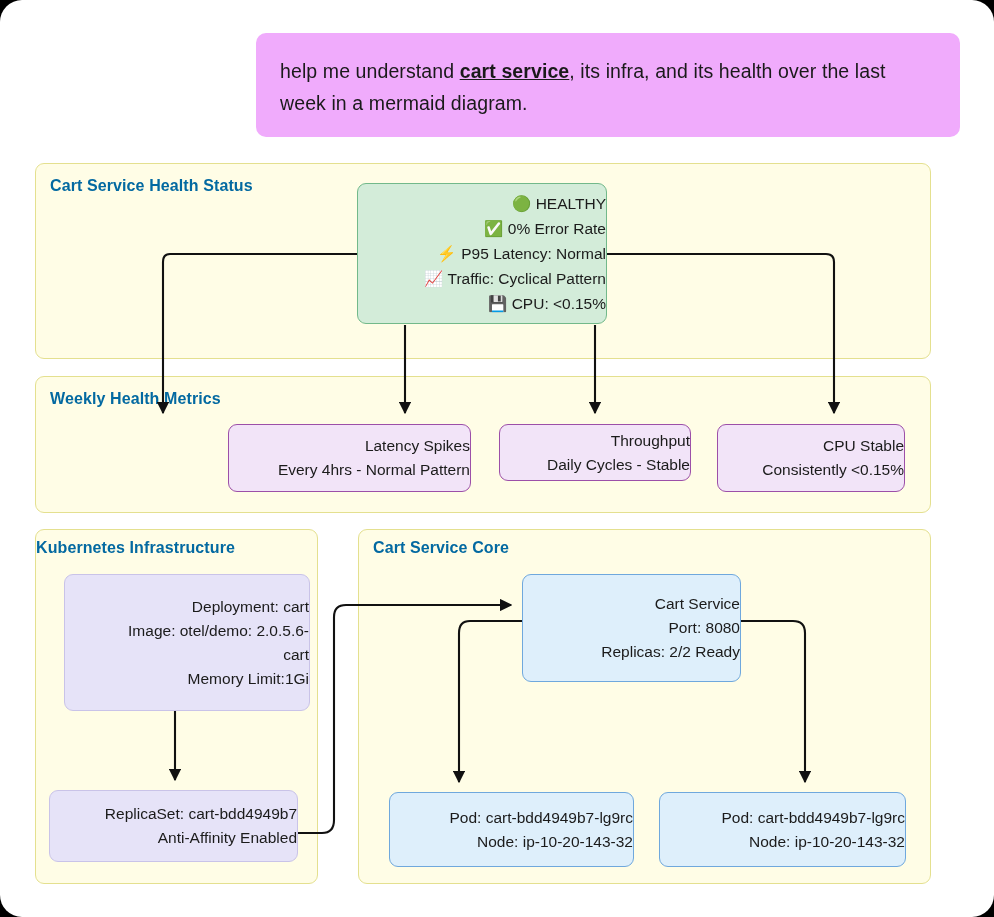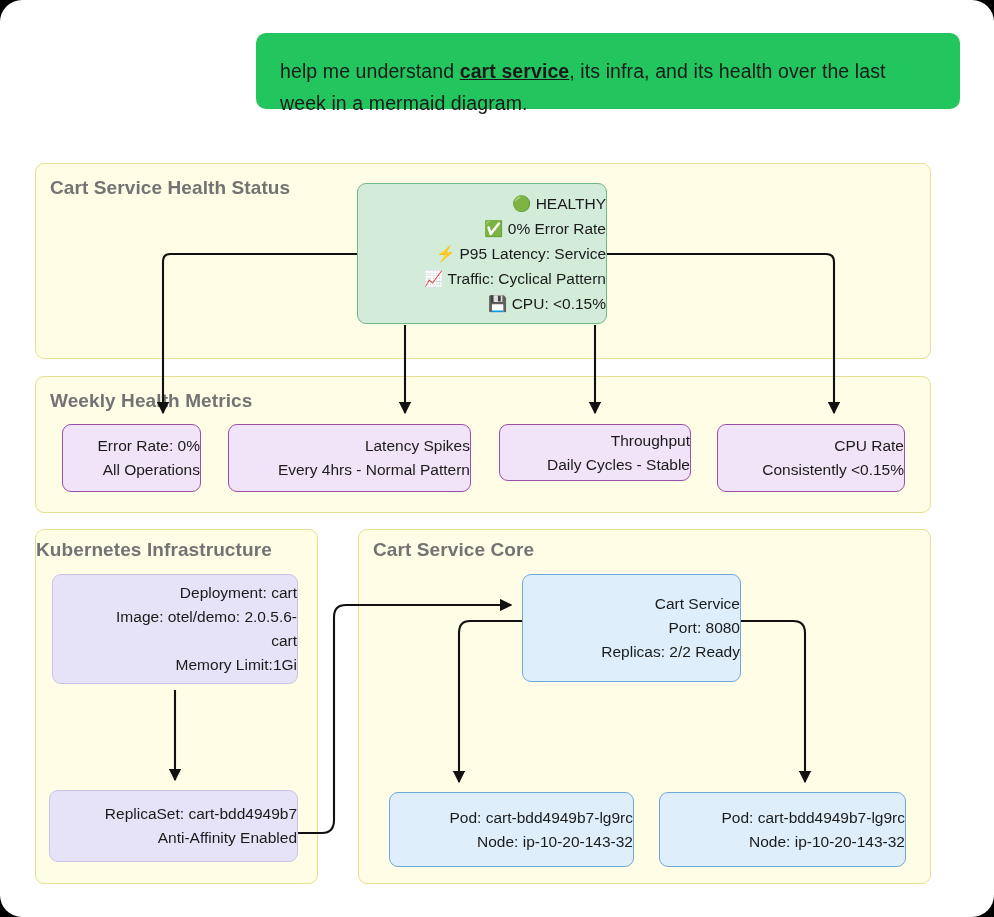--- a/index.html
+++ b/index.html
@@ -21,22 +21,22 @@
     border-radius: 22px;
     overflow: hidden;
   }
 
   
   #prompt-bubble {
     position: absolute;
     left: 256px;
     top: 33px;
     width: 704px;
-    height: 76px;
-    background: #22c55e;
+    height: 104px;
+    background: #f0abfc;
     border-radius: 10px;
     box-sizing: border-box;
     padding: 22px 24px 0 24px;
   }
   #prompt-text {
     font-size: 19.5px;
     line-height: 32px;
     color: #1a1a1a;
     letter-spacing: 0.1px;
   }
@@ -48,23 +48,23 @@
   
   .subgraph {
     position: absolute;
     background: #fffde6;
     border: 1px solid #e4e08f;
     border-radius: 9px;
     box-sizing: border-box;
   }
   .subgraph-title {
     position: absolute;
-    font-size: 19px;
+    font-size: 16px;
     font-weight: bold;
-    color: #737373;
+    color: #0369a1;
     letter-spacing: 0.1px;
     white-space: nowrap;
   }
 
   #sg-health      { left: 35px;  top: 163px; width: 896px; height: 196px; }
   #sg-health-title{ left: 50px;  top: 177px; }
 
   #sg-weekly      { left: 35px;  top: 376px; width: 896px; height: 137px; }
   #sg-weekly-title{ left: 50px;  top: 390px; }
 
@@ -97,21 +97,21 @@
   .node-blue   { background: #deeffb; border: 1.6px solid #6fa8dd; }
 
   #n-health  { left: 357px; top: 183px; width: 250px; height: 141px; }
   #n-health .ln { line-height: 25px; }
 
   #n-err     { left: 62px;  top: 424px; width: 139px; height: 68px; }
   #n-lat     { left: 228px; top: 424px; width: 243px; height: 68px; padding-left: 25px; }
   #n-thr     { left: 499px; top: 424px; width: 192px; height: 57px; }
   #n-cpu     { left: 717px; top: 424px; width: 188px; height: 68px; }
 
-  #n-deploy  { left: 52px;  top: 574px; width: 246px; height: 110px; }
+  #n-deploy  { left: 64px;  top: 574px; width: 246px; height: 137px; }
   #n-rs      { left: 49px;  top: 790px; width: 249px; height: 72px; }
 
   #n-cart    { left: 522px; top: 574px; width: 219px; height: 108px; }
   #n-pod1    { left: 389px; top: 792px; width: 245px; height: 75px; }
   #n-pod2    { left: 659px; top: 792px; width: 247px; height: 75px; }
 
   
   #edges {
     position: absolute;
     left: 0; top: 0;
@@ -163,42 +163,38 @@
 
       <path d="M 522 621 L 470 621 Q 459 621 459 633 L 459 782"></path>
 
       <path d="M 741 621 L 793 621 Q 805 621 805 633 L 805 782"></path>
     </g>
   </svg>
 
   <div class="node node-green" id="n-health">
     <div class="ln">🟢 HEALTHY</div>
     <div class="ln">✅ 0% Error Rate</div>
-    <div class="ln">⚡ P95 Latency: Service</div>
+    <div class="ln">⚡ P95 Latency: Normal</div>
     <div class="ln">📈 Traffic: Cyclical Pattern</div>
     <div class="ln">💾 CPU: &lt;0.15%</div>
   </div>
 
-  <div class="node node-purple" id="n-err">
-    <div class="ln">Error Rate: 0%</div>
-    <div class="ln">All Operations</div>
-  </div>
 
   <div class="node node-purple" id="n-lat">
     <div class="ln">Latency Spikes</div>
     <div class="ln">Every 4hrs - Normal Pattern</div>
   </div>
 
   <div class="node node-purple" id="n-thr">
     <div class="ln">Throughput</div>
     <div class="ln">Daily Cycles - Stable</div>
   </div>
 
   <div class="node node-purple" id="n-cpu">
-    <div class="ln">CPU Rate</div>
+    <div class="ln">CPU Stable</div>
     <div class="ln">Consistently &lt;0.15%</div>
   </div>
 
   <div class="node node-lav" id="n-deploy">
     <div class="ln">Deployment: cart</div>
     <div class="ln">Image: otel/demo: 2.0.5.6-</div>
     <div class="ln">cart</div>
     <div class="ln">Memory Limit:1Gi</div>
   </div>
 

